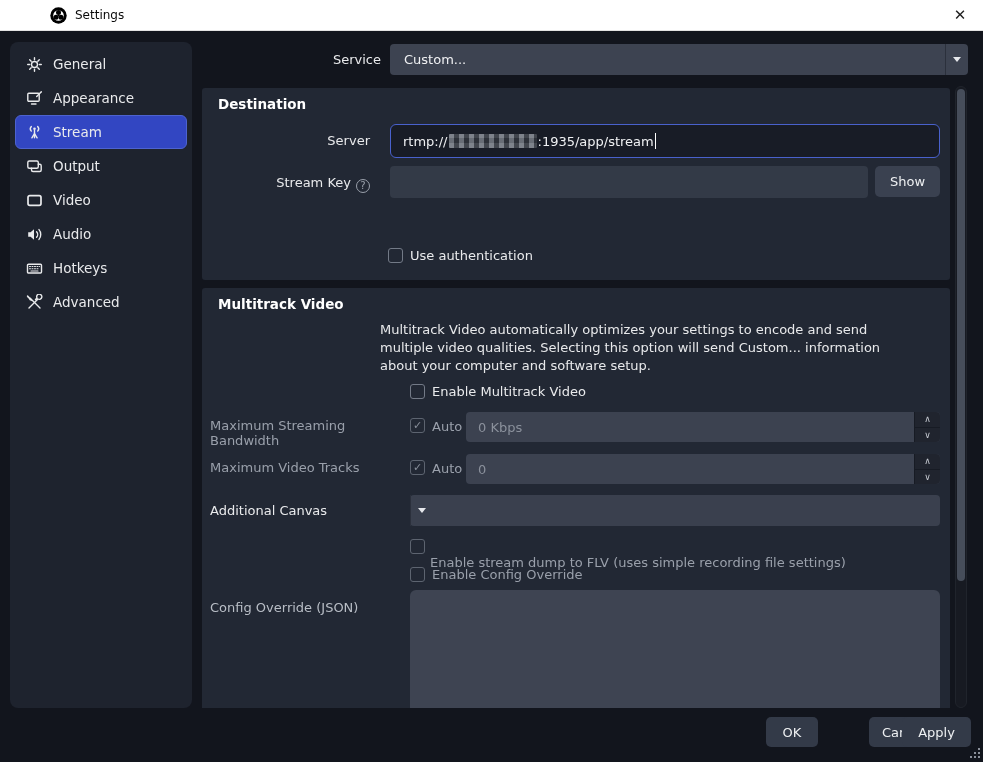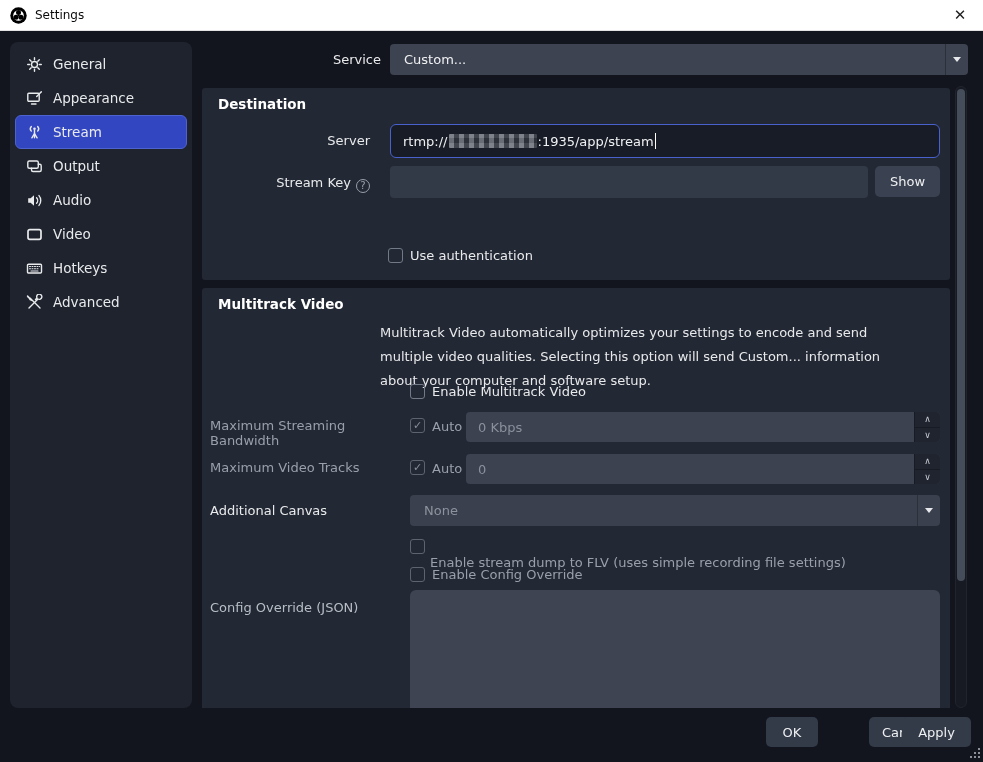--- a/index.html
+++ b/index.html
@@ -1,21 +1,21 @@
 <!DOCTYPE html>
 <html><head>
 <meta charset="utf-8">
 <style>
   * { margin:0; padding:0; box-sizing:border-box; }
   html,body { width:983px; height:762px; }
   body { font-family:"DejaVu Sans","Liberation Sans",sans-serif; background:#0c0e14; overflow:hidden; }
   .window { position:relative; width:983px; height:762px; background:#12151d; }
 
   
-  .titlebar { position:absolute; left:0; top:0; width:983px; height:31px; background:#ffffff; border-bottom:1px solid #e2e2e2; display:flex; align-items:center; }
+  .titlebar { position:absolute; left:0; top:0; width:983px; height:31px; background:#ffffff; border-bottom:1px solid #e2e2e2; display:flex; align-items:center;padding-left:40px; }
   .titlebar .app-icon { margin-left:10px; width:17px; height:17px; }
   .titlebar .title { margin-left:8px; font-size:12px; color:#0a0a0a; }
   .close-btn { position:absolute; right:0; top:0; width:46px; height:30px; display:flex; align-items:center; justify-content:center; font-size:15px; color:#1c1c1c; cursor:pointer; }
 
   
   .sidebar { position:absolute; left:10px; top:42px; width:182px; height:666px; background:#1e232e; border-radius:8px; padding-top:5px; }
   .side-item { position:relative; height:34px; margin:0 5px; display:flex; align-items:center; gap:10px; padding-left:10px; border-radius:6px; color:#e9eaec; font-size:13.5px; cursor:pointer; border:1px solid transparent; }
   .side-item.selected { background:#3246c2; border:1px solid #4d63cf; }
   .side-item .icn { width:17px; height:17px; display:flex; align-items:center; justify-content:center; flex:0 0 17px; }
   .icn svg { width:17px; height:17px; stroke:#e9eaec; fill:none; stroke-width:1.4; stroke-linecap:round; stroke-linejoin:round; }
@@ -50,21 +50,21 @@
       repeating-linear-gradient(0deg, #5a606b 0 5px, #3e444f 5px 10px); }
 
   .btn { position:absolute; background:#333a48; border-radius:5px; color:#eef0f2; font-size:13px; display:flex; align-items:center; justify-content:center; cursor:pointer; }
   #show-btn { left:673px; top:78px; width:65px; height:31px; background:#3a4150; }
 
   .checkbox { position:absolute; width:15px; height:15px; border:1px solid #737a87; border-radius:3px; background:transparent; cursor:pointer; }
   .checkbox.checked-disabled { border-color:#5d6470; display:flex; align-items:center; justify-content:center; color:#8a909b; font-size:11px; }
   .cb-label { position:absolute; font-size:13px; color:#e9eaec; }
   .cb-label.dim { color:#9aa0ab; }
 
-  .desc { position:absolute; left:178px; top:33px; width:537px; font-size:13px; line-height:24px; color:#e8e9eb; }
+  .desc { position:absolute; left:178px; top:33px; width:537px; font-size:13px; line-height:18px; color:#e8e9eb; }
 
   .spinbox { position:absolute; height:30px; background:#3c4250; border-radius:4px; display:flex; color:#8b919c; font-size:13px; }
   .spinbox .sval { flex:1; display:flex; align-items:center; padding-left:12px; }
   .spin-btns { width:26px; display:flex; flex-direction:column; background:#20242e; border-radius:0 4px 4px 0; border-left:1px solid #171b24; }
   .spin-btns .sb { flex:1; display:flex; align-items:center; justify-content:center; font-size:9px; color:#c6cad2; cursor:pointer; }
   .spin-btns .sb:first-child { border-bottom:1px solid #171b24; }
 
   .textarea { position:absolute; left:208px; top:302px; width:530px; height:118px; background:#3e4452; border-radius:6px 6px 0 0; cursor:text; }
 
   
@@ -141,33 +141,33 @@
         <svg viewBox="0 0 17 17">
             <rect x="1.8" y="3" width="10.5" height="7.2" rx="1.5"></rect>
             <path d="M12.3 6.2h1.4a1.5 1.5 0 0 1 1.5 1.5v4.3a1.5 1.5 0 0 1-1.5 1.5H7a1.5 1.5 0 0 1-1.5-1.5v-1.7"></path>
           </svg>
       </span>
       <span>Output</span>
     </div>
     <div class="side-item">
       <span class="icn">
         <svg viewBox="0 0 17 17">
+            <rect x="2" y="3.6" width="13" height="9.8" rx="1.8" stroke-width="1.7"></rect>
+          </svg>
+      </span>
+      <span>Video</span>
+    </div>
+    <div class="side-item">
+      <span class="icn">
+        <svg viewBox="0 0 17 17">
             <path class="filled" d="M2.2 6.3h2.4l3.4-3v10.4l-3.4-3H2.2z"></path>
             <path d="M10.6 5.7c1.4 1.5 1.4 4.1 0 5.6 M13 3.6c2.3 2.5 2.3 7.3 0 9.8"></path>
           </svg>
       </span>
       <span>Audio</span>
-    </div>
-    <div class="side-item">
-      <span class="icn">
-        <svg viewBox="0 0 17 17">
-            <rect x="2" y="3.6" width="13" height="9.8" rx="1.8" stroke-width="1.7"></rect>
-          </svg>
-      </span>
-      <span>Video</span>
     </div>
     <div class="side-item">
       <span class="icn">
         <svg viewBox="0 0 17 17">
             <rect x="1.5" y="4.2" width="14" height="8.8" rx="1"></rect>
             <path stroke-width="1.1" d="M3.5 6.5h1 M6 6.5h1 M8.5 6.5h1 M11 6.5h1 M13.5 6.5h0.1 M3.5 8.7h1 M6 8.7h1 M8.5 8.7h1 M11 8.7h1 M5 11h7"></path>
           </svg>
       </span>
       <span>Hotkeys</span>
     </div>
@@ -238,21 +238,20 @@
       <div class="spinbox" style="left:264px;top:166px;width:474px;">
         <span class="sval">0</span>
         <span class="spin-btns">
           <span class="sb">∧</span>
           <span class="sb">∨</span>
         </span>
       </div>
 
       <div class="row-label left" style="left:8px;top:215px;width:200px;">Additional Canvas</div>
       <div class="combo" style="left:208px;top:207px;width:530px;height:31px;background:#3a404e;color:#8d939e;position:absolute;">
-        <span class="val">None</span>
         <span class="arrow-zone">
             <i class="tri-down"></i>
           </span>
       </div>
 
       <div class="checkbox" style="left:208px;top:251px;border-color:#5d6470;"></div>
       <div class="cb-label dim" style="left:228px;top:251px;margin-top:16px;">Enable stream dump to FLV (uses simple recording file settings)</div>
 
       <div class="checkbox" style="left:208px;top:279px;border-color:#5d6470;"></div>
       <div class="cb-label dim" style="left:230px;top:279px;">Enable Config Override</div>

